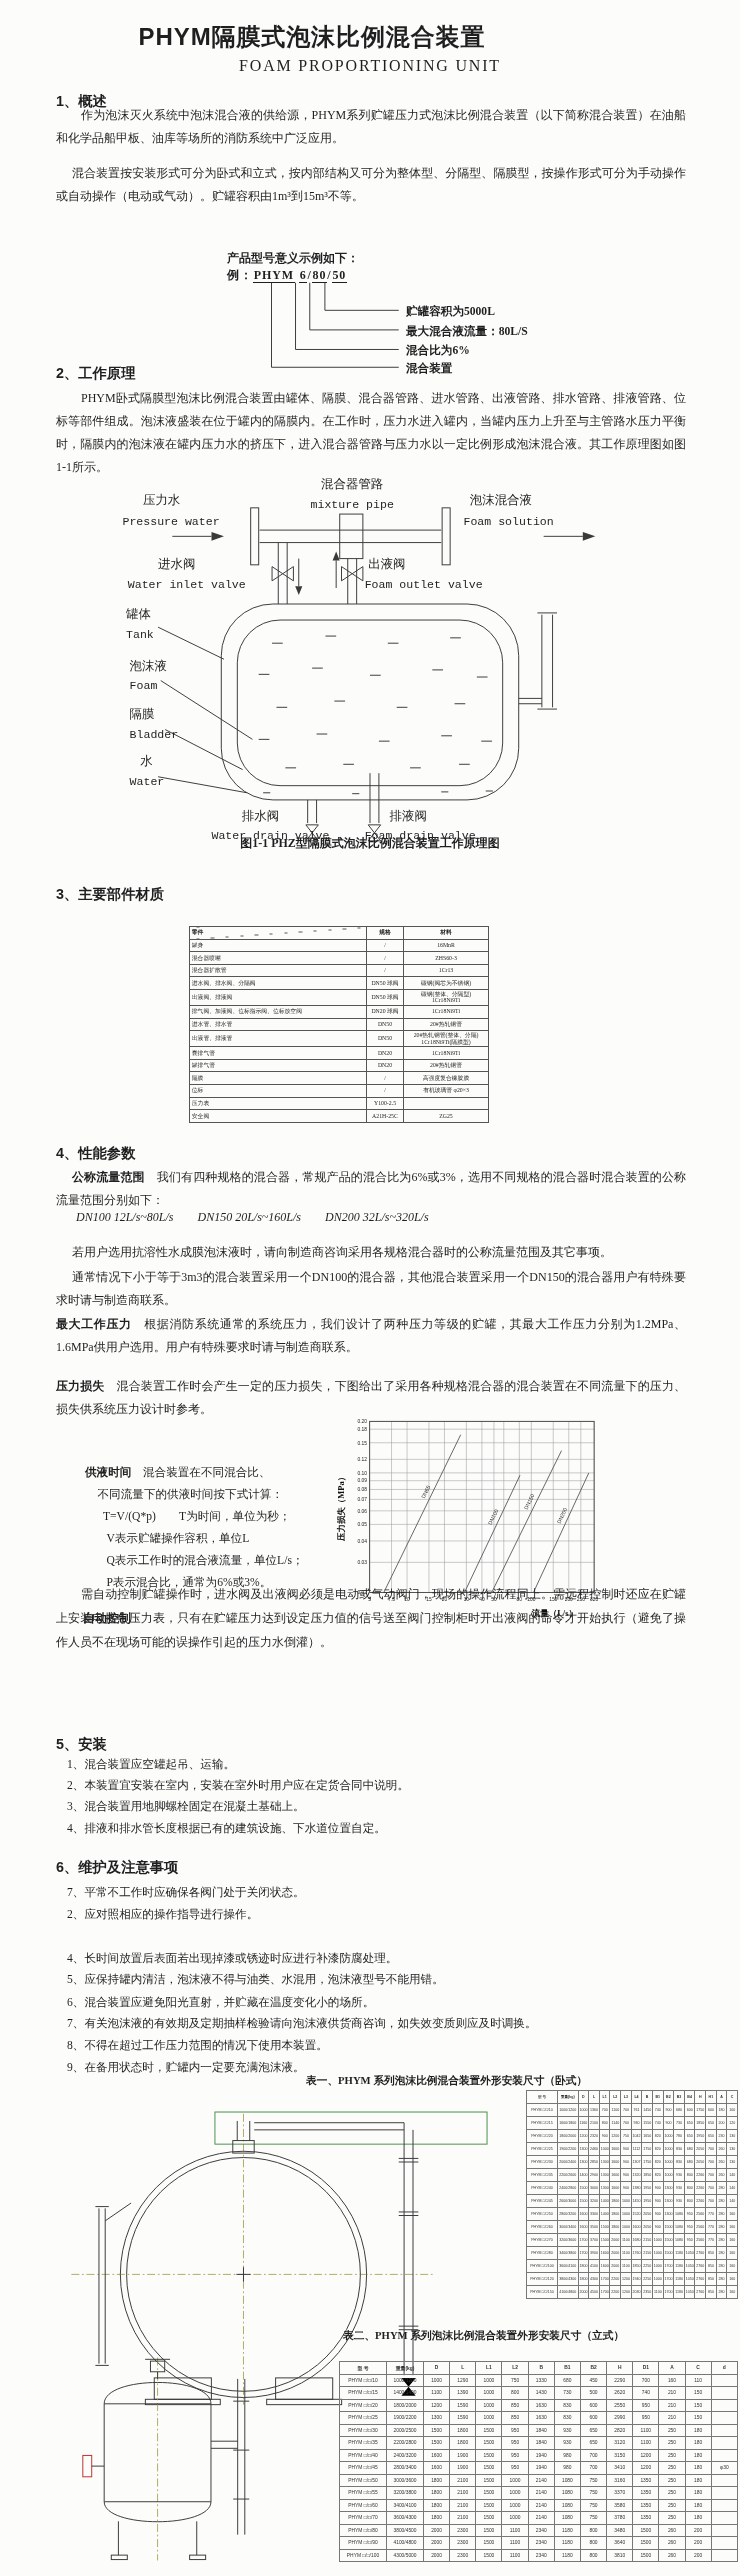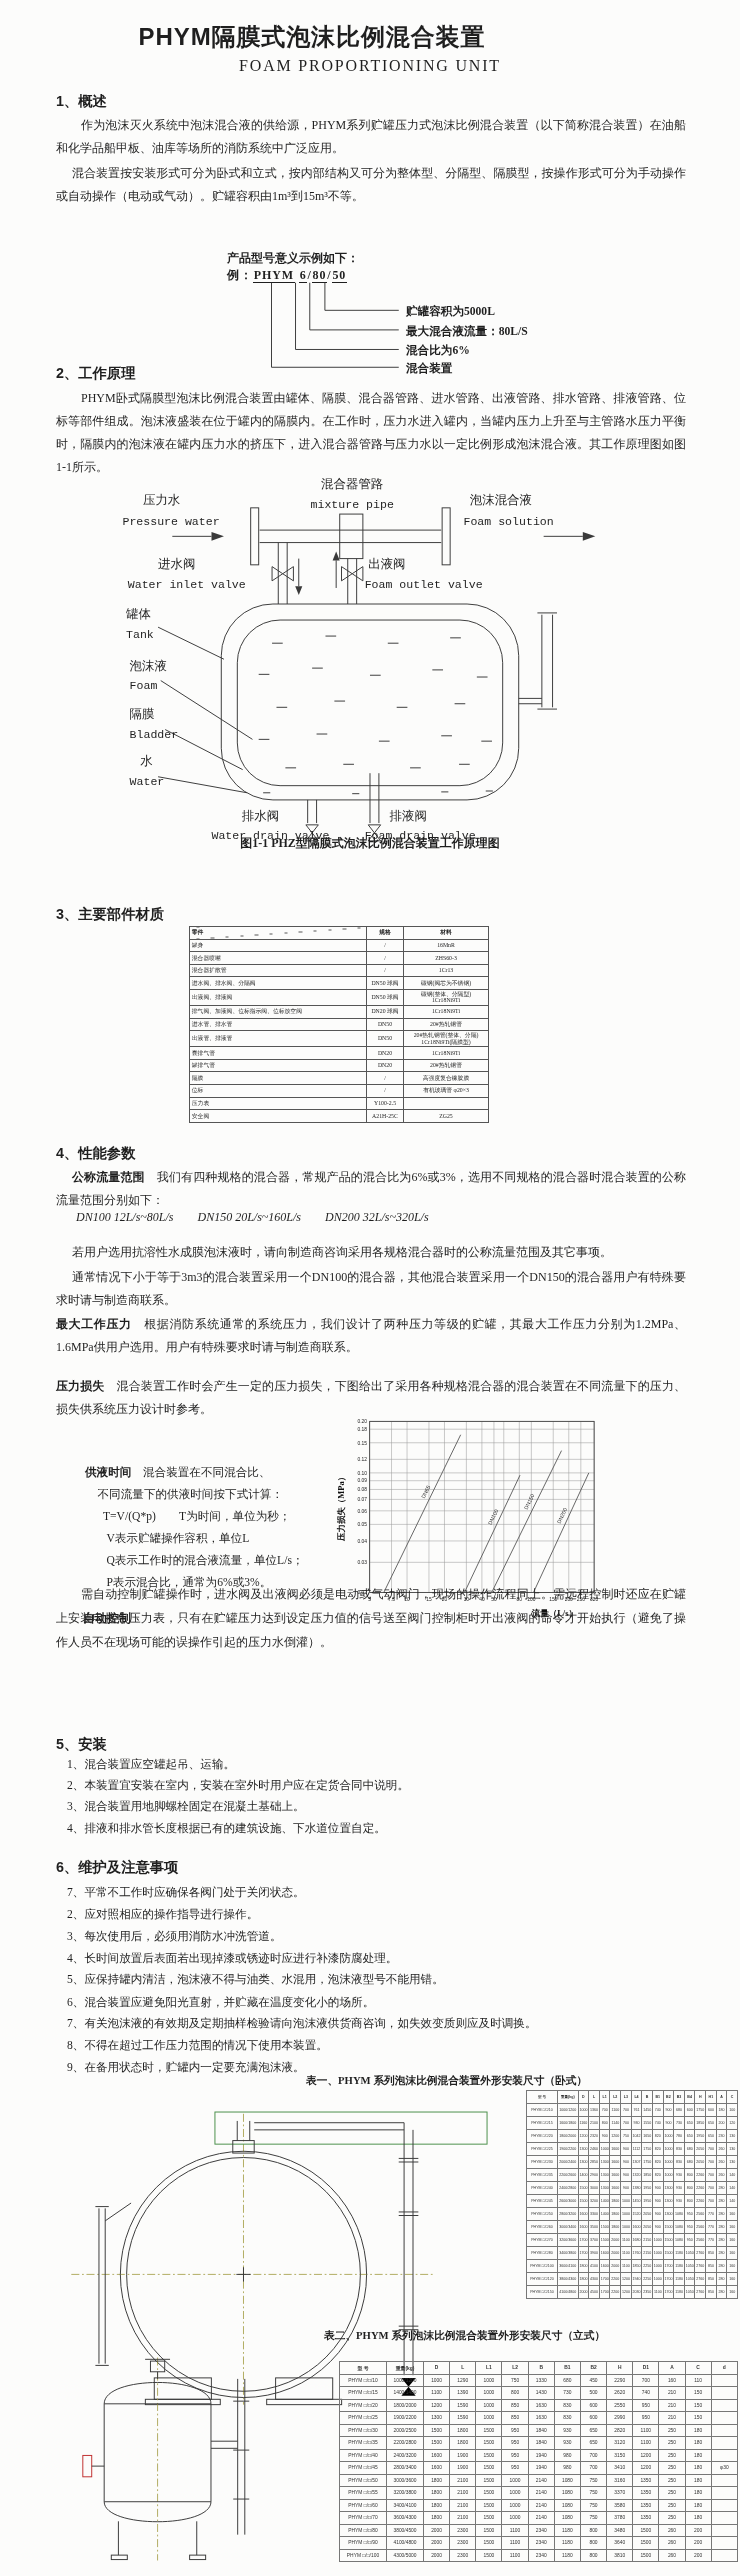--- a/index.html
+++ b/index.html
@@ -61,21 +61,21 @@
 </style>
 </head>
 <body>
 
 <div class="page">
 
   <h1 class="title">PHYM隔膜式泡沫比例混合装置</h1>
   <div class="subtitle">FOAM PROPORTIONING UNIT</div>
 
   <h2 class="sec-head" style="left:56px;top:92px;">1、概述</h2>
-  <p class="body indent" style="top:114px;">作为泡沫灭火系统中泡沫混合液的供给源，PHYM系列贮罐压力式泡沫比例混合装置（以下简称混合装置）在油船和化学品船甲板、油库等场所的消防系统中广泛应用。</p>
+  <p class="body indent" style="top:104px;">作为泡沫灭火系统中泡沫混合液的供给源，PHYM系列贮罐压力式泡沫比例混合装置（以下简称混合装置）在油船和化学品船甲板、油库等场所的消防系统中广泛应用。</p>
   <p class="body" style="top:162px;text-indent:16px;">混合装置按安装形式可分为卧式和立式，按内部结构又可分为整体型、分隔型、隔膜型，按操作形式可分为手动操作或自动操作（电动或气动）。贮罐容积由1m³到15m³不等。</p>
 
   <div class="abs bold" style="left:227px;top:250px;font-size:12px;">产品型号意义示例如下：</div>
   <div class="model-line"><span>例：</span><span class="u">PHYM</span>&nbsp;<span class="u">6</span>/<span class="u">80</span>/<span class="u">50</span></div>
   <svg style="left:227px;top:263px;" width="178" height="116" viewBox="0 0 200 130">
     <g class="ln">
       <polyline points="110,22 110,53 193,53"></polyline>
       <polyline points="93,22 93,75 193,75"></polyline>
       <polyline points="77,22 77,97 193,97"></polyline>
       <polyline points="50,22 50,117 193,117"></polyline>
@@ -180,21 +180,21 @@
     <text class="en-label" x="80" y="296">Bladder</text>
     <text class="cn-label" x="92" y="327">水</text>
     <text class="en-label" x="80" y="349">Water</text>
     <text class="cn-label" x="206" y="388">排水阀</text>
     <text class="en-label" x="172" y="410">Water drain valve</text>
     <text class="cn-label" x="372" y="388">排液阀</text>
     <text class="en-label" x="344" y="410">Foam drain valve</text>
   </svg>
   <div class="caption">图1-1 PHZ型隔膜式泡沫比例混合装置工作原理图</div>
 
-  <h2 class="sec-head" style="left:56px;top:885px;margin-top:20px;">3、主要部件材质</h2>
+  <h2 class="sec-head" style="left:56px;top:885px;">3、主要部件材质</h2>
   <table class="mat-table" id="mat-table">
     <colgroup>
         <col class="c1">
         <col class="c2">
         <col class="c3">
       </colgroup>
   <thead>
         <tr>
           <th>零件</th>
           <th>规格</th>
@@ -368,21 +368,20 @@
 
   <h2 class="sec-head" style="left:56px;top:1735px;">5、安装</h2>
   <div class="list-item" style="top:1757px;">1、混合装置应空罐起吊、运输。</div>
   <div class="list-item" style="top:1778px;">2、本装置宜安装在室内，安装在室外时用户应在定货合同中说明。</div>
   <div class="list-item" style="top:1799px;">3、混合装置用地脚螺栓固定在混凝土基础上。</div>
   <div class="list-item" style="top:1821px;">4、排液和排水管长度根据已有的建筑设施、下水道位置自定。</div>
 
   <h2 class="sec-head" style="left:56px;top:1858px;">6、维护及注意事项</h2>
   <div class="list-item" style="top:1885px;">7、平常不工作时应确保各阀门处于关闭状态。</div>
   <div class="list-item" style="top:1907px;">2、应对照相应的操作指导进行操作。</div>
-  <div class="list-item" style="top:1929px;">3、每次使用后，必须用消防水冲洗管道。</div>
   <div class="list-item" style="top:1951px;">4、长时间放置后表面若出现掉漆或锈迹时应进行补漆防腐处理。</div>
   <div class="list-item" style="top:1972px;">5、应保持罐内清洁，泡沫液不得与油类、水混用，泡沫液型号不能用错。</div>
   <div class="list-item" style="top:1995px;">6、混合装置应避免阳光直射，并贮藏在温度变化小的场所。</div>
   <div class="list-item" style="top:2016px;">7、有关泡沫液的有效期及定期抽样检验请向泡沫液供货商咨询，如失效变质则应及时调换。</div>
   <div class="list-item" style="top:2038px;">8、不得在超过工作压力范围的情况下使用本装置。</div>
   <div class="list-item" style="top:2060px;">9、在备用状态时，贮罐内一定要充满泡沫液。</div>
 
   <div class="tbl-title" style="left:306px;top:2074px;">表一、PHYM 系列泡沫比例混合装置外形安装尺寸（卧式）</div>
   <svg style="left:49px;top:2103px;" width="455" height="308" viewBox="0 0 510 345">
     <g class="ln">
@@ -723,21 +722,21 @@
           <td>1180</td>
           <td>1050</td>
           <td>2760</td>
           <td>850</td>
           <td>280</td>
           <td>160</td>
         </tr>
       </tbody>
     </table>
 
-  <div class="tbl-title" style="left:324px;top:2329px;">表二、PHYM 系列泡沫比例混合装置外形安装尺寸（立式）</div>
+  <div class="tbl-title" style="left:343px;top:2329px;">表二、PHYM 系列泡沫比例混合装置外形安装尺寸（立式）</div>
   <svg style="left:49px;top:2352px;" width="267" height="214" viewBox="0 0 300 240">
     <g class="ln">
       <line class="cl" x1="122" y1="6" x2="122" y2="234"></line>
       <path d="M62,58 C62,26 182,26 182,58 L182,168 C182,198 62,198 62,168 Z"></path>
       <line x1="62" y1="58" x2="182" y2="58"></line>
         <line x1="62" y1="168" x2="182" y2="168"></line>
       <line x1="78" y1="190" x2="78" y2="228"></line>
         <line x1="166" y1="190" x2="166" y2="228"></line>
       <rect x="70" y="228" width="18" height="5"></rect>
         <rect x="158" y="228" width="18" height="5"></rect>

